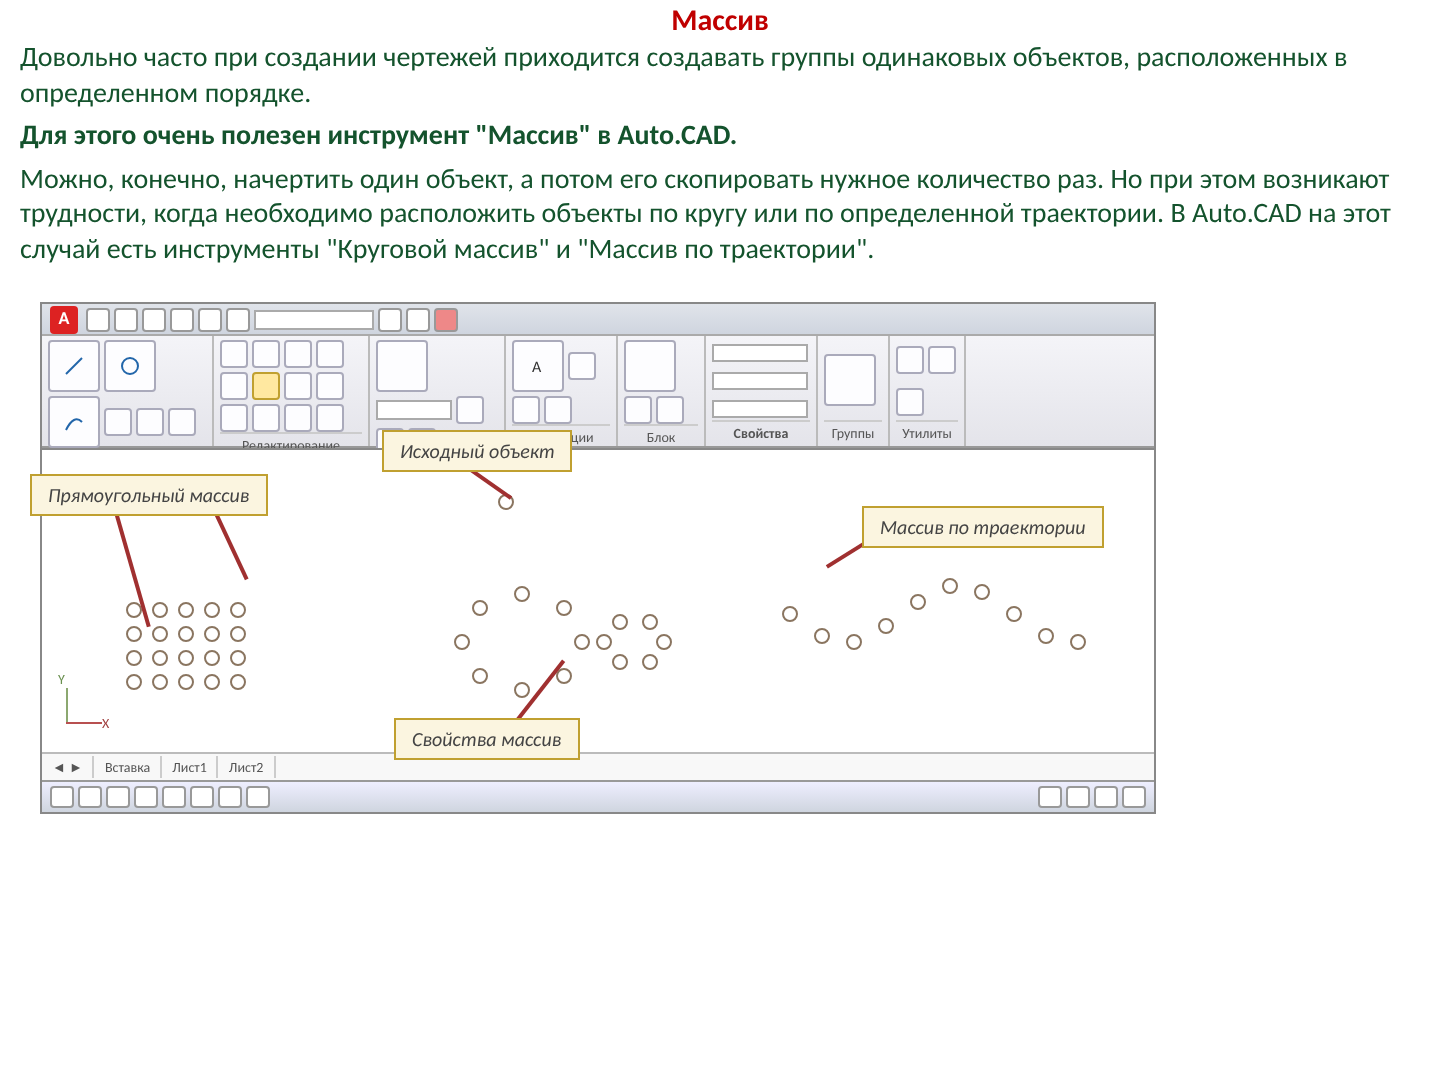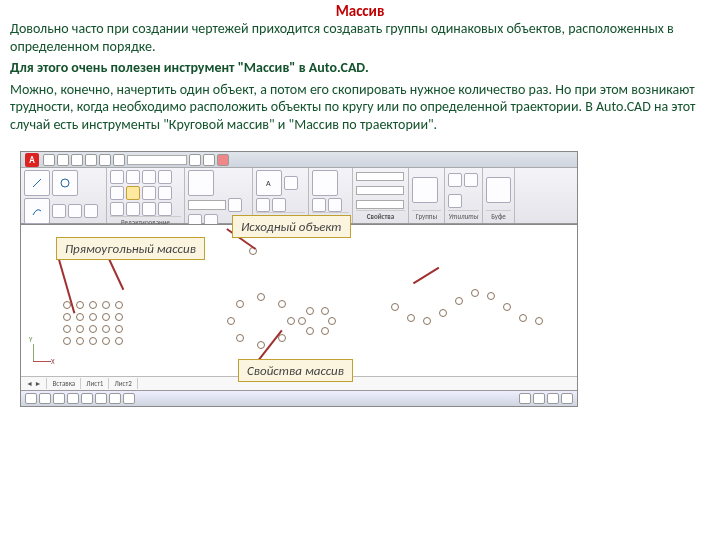--- a/index.html
+++ b/index.html
@@ -15,21 +15,21 @@
 .tabs{height:16px;background:linear-gradient(#eef,#dde);display:flex;border-bottom:1px solid #aaa;align-items:end;}
 .tab{padding:2px 6px;font-size:8px;color:#444;border:1px solid #bbb;border-bottom:none;margin-left:2px;background:#f5f5f8;border-radius:3px 3px 0 0;}
 .tab.active{background:#fff;}
 .ribbon{height:56px;background:linear-gradient(#f4f4f8,#e4e4ea);display:flex;border-bottom:1px solid #999;position:relative;}
 .panel{border-right:1px solid #bbb;padding:2px 3px;display:flex;flex-direction:column;justify-content:space-between;}
 .panel-title{font-size:7px;color:#555;text-align:center;border-top:1px solid #ccc;padding-top:1px;}
 .panel-icons{display:flex;gap:2px;flex-wrap:wrap;flex:1;align-items:center;}
 .ico{width:14px;height:14px;border:1px solid #aab;border-radius:2px;background:#fdfdff;display:flex;align-items:center;justify-content:center;}
 .ico-big{width:26px;height:26px;}
 .ico svg{width:10px;height:10px;}
-.callout{position:absolute;background:#fbf5e0;border:1px solid #c0a030;padding:3px 8px;font-size:13px;font-style:italic;color:#444;white-space:nowrap;z-index:5;margin-left:41px;}
+.callout{position:absolute;background:#fbf5e0;border:1px solid #c0a030;padding:3px 8px;font-size:10px;font-style:italic;color:#444;white-space:nowrap;z-index:5;}
 .callout::after{content:"";position:absolute;}
 .canvas-area{height:152px;background:#fff;position:relative;border-top:1px solid #888;}
 .arrow-line{position:absolute;background:#a03030;height:1.5px;transform-origin:left center;z-index:3;}
 .circle{position:absolute;width:8px;height:8px;border:1px solid #8a7560;border-radius:50%;}
 .axis-y{position:absolute;left:12px;bottom:14px;width:1px;height:18px;background:#8ca870;}
 .axis-x{position:absolute;left:12px;bottom:14px;width:18px;height:1px;background:#b85050;}
 .axis-lbl{position:absolute;font-size:7px;}
 .status{height:16px;background:linear-gradient(#eef,#cfd5df);border-top:1px solid #999;display:flex;align-items:center;padding:0 4px;gap:2px;}
 .sheet-tabs{height:14px;background:#f8f8f8;border-top:1px solid #bbb;display:flex;align-items:center;font-size:7px;color:#555;}
 .sheet-tab{padding:1px 5px;border-right:1px solid #ccc;}
@@ -143,40 +143,35 @@
             <div style="width:48px;height:9px;border:1px solid #aaa;background:#fff;"></div>
           </div>
           <div class="panel-title">Свойства</div>
         </div>
         <div class="panel" style="width:36px;">
           <div class="panel-icons">
               <div class="ico ico-big"></div>
             </div>
           <div class="panel-title">Группы</div>
         </div>
-        <div class="panel" style="width:38px;font-style:italic;">
+        <div class="panel" style="width:38px;">
           <div class="panel-icons">
             <div class="ico"></div>
             <div class="ico"></div>
             <div class="ico"></div>
           </div>
           <div class="panel-title">Утилиты</div>
-        </div>
-        <div class="panel" style="width:32px;">
-          <div class="panel-icons">
-              <div class="ico ico-big"></div>
-            </div>
-          <div class="panel-title">Буфе</div>
         </div>
       </div>
 
       <div class="canvas-area">
 
         <div class="callout" style="left:170px;top:-10px;">Исходный объект</div>
         <div class="callout" style="left:-6px;top:12px;">Прямоугольный массив</div>
+        <div class="callout" style="left:410px;top:28px;">Массив по траектории</div>
         <div class="callout" style="left:176px;top:134px;">Свойства массив</div>
 
         <div class="arrow-line" style="left:206px;top:3px;width:35px;transform:rotate(35deg);"></div>
         <div class="arrow-line" style="left:84px;top:24px;width:44px;transform:rotate(65deg);"></div>
         <div class="arrow-line" style="left:36px;top:26px;width:64px;transform:rotate(74deg);"></div>
         <div class="arrow-line" style="left:236px;top:136px;width:40px;transform:rotate(-52deg);"></div>
         <div class="arrow-line" style="left:418px;top:42px;width:30px;transform:rotate(148deg);"></div>
 
         <div class="circle" style="left:228px;top:22px;"></div>
 

